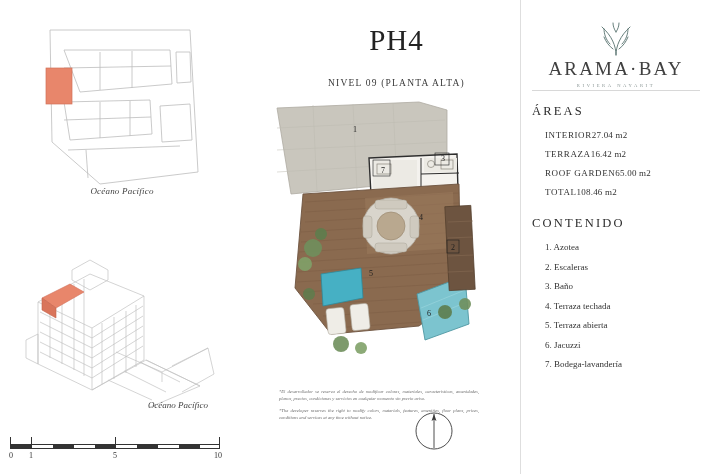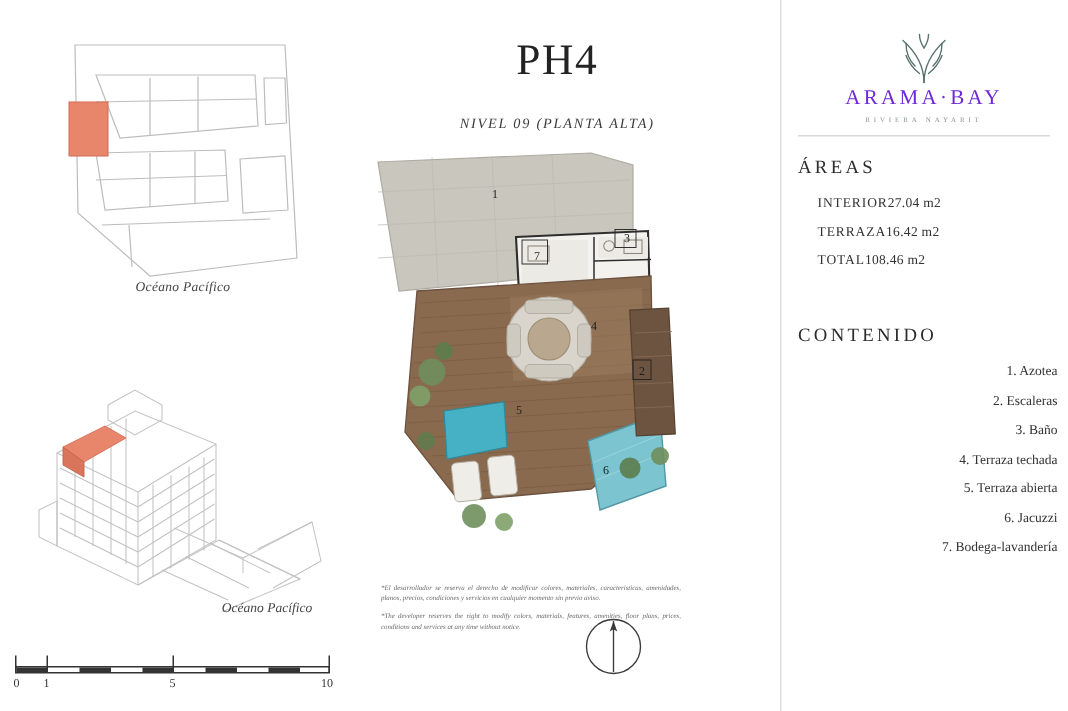--- a/index.html
+++ b/index.html
@@ -32,28 +32,28 @@
   }
 
   
   .scalebar{position:absolute;left:10px;top:437px;width:218px;height:28px;}
   .sb-line{position:absolute;left:0;top:7px;width:210px;height:5px;border:1px solid #333;box-sizing:border-box;background:#fff;}
   .sb-fill{position:absolute;top:0;height:100%;background:#333;}
   .sb-tick{position:absolute;top:0;width:1px;height:11px;background:#333;}
   .sb-num{position:absolute;top:14px;font-size:8px;color:#333;transform:translateX(-50%);}
 
   
-  .center-col{position:absolute;left:234px;top:0;width:275px;height:474px;}
+  .center-col{position:absolute;left:259px;top:0;width:275px;height:474px;}
   .ph-title{
     position:absolute;left:0;top:24px;width:275px;text-align:center;
     font-size:29px;letter-spacing:1px;color:#232323;font-family:"Liberation Serif",serif;
   }
   .ph-sub{
     position:absolute;left:0;top:78px;width:275px;text-align:center;
-    font-size:9.5px;letter-spacing:1.2px;color:#3a3a3a;font-style:italic;
+    font-size:9.5px;letter-spacing:1.2px;color:#3a3a3a;
   }
 
   .plan{position:absolute;left:10px;top:98px;width:256px;height:280px;}
   .plan svg{display:block;}
 
   .disclaimer{
     position:absolute;left:20px;top:388px;width:200px;
     font-size:4.6px;line-height:1.55;color:#6a6a6a;font-style:italic;
     text-align:justify;
   }
@@ -61,41 +61,41 @@
 
   .compass{position:absolute;left:152px;top:408px;width:46px;height:46px;}
 
   
   .right-col{position:absolute;left:520px;top:0;width:192px;height:474px;}
   .divider-v{position:absolute;left:520px;top:0;width:1px;height:474px;background:#dedede;}
 
   .logo-wrap{position:absolute;left:12px;top:22px;width:168px;text-align:center;}
   .logo-mark{display:block;margin:0 auto 2px auto;}
   .logo-text{
-    font-size:14px;letter-spacing:2.2px;color:#6d28d9;
+    font-size:19px;letter-spacing:2.2px;color:#404040;
     font-family:"Liberation Serif",serif;white-space:nowrap;
   }
   .logo-sub{
     margin-top:3px;font-size:4.6px;letter-spacing:2.6px;color:#8a9695;
     text-transform:uppercase;
   }
 
   .divider-h{position:absolute;left:12px;width:168px;height:1px;background:#d8d8d8;}
 
   .sect-title{
     position:absolute;left:12px;font-size:12.5px;letter-spacing:2.2px;color:#2c2c2c;
   }
 
   .areas{position:absolute;left:25px;top:131px;width:160px;}
   .area-row{display:flex;font-size:9px;color:#333;line-height:1;margin-bottom:10px;}
   .area-row .k{letter-spacing:.6px;}
   .area-row .v{letter-spacing:.2px;}
 
   .contenido-list{position:absolute;left:25px;top:243px;width:160px;}
-  .contenido-list div{font-size:9px;color:#333;line-height:1;margin-bottom:10.5px;text-align:right;}
+  .contenido-list div{font-size:9px;color:#333;line-height:1;margin-bottom:10.5px;}
 </style>
 </head>
 <body>
 
 <div class="page">
 
   <div class="left-col">
 
     <div class="siteplan">
       <svg width="170" height="170" viewBox="0 0 170 170">
@@ -309,20 +309,24 @@
     <div class="areas">
       <div class="area-row">
         <span class="k">INTERIOR</span>
         <span class="v">27.04 m2</span>
       </div>
       <div class="area-row">
         <span class="k">TERRAZA</span>
         <span class="v">16.42 m2</span>
       </div>
       <div class="area-row">
+        <span class="k">ROOF GARDEN</span>
+        <span class="v">65.00 m2</span>
+      </div>
+      <div class="area-row">
         <span class="k">TOTAL</span>
         <span class="v">108.46 m2</span>
       </div>
     </div>
 
     <div class="sect-title" style="top:216px;">CONTENIDO</div>
 
     <div class="contenido-list">
       <div>1. Azotea</div>
       <div>2. Escaleras</div>

